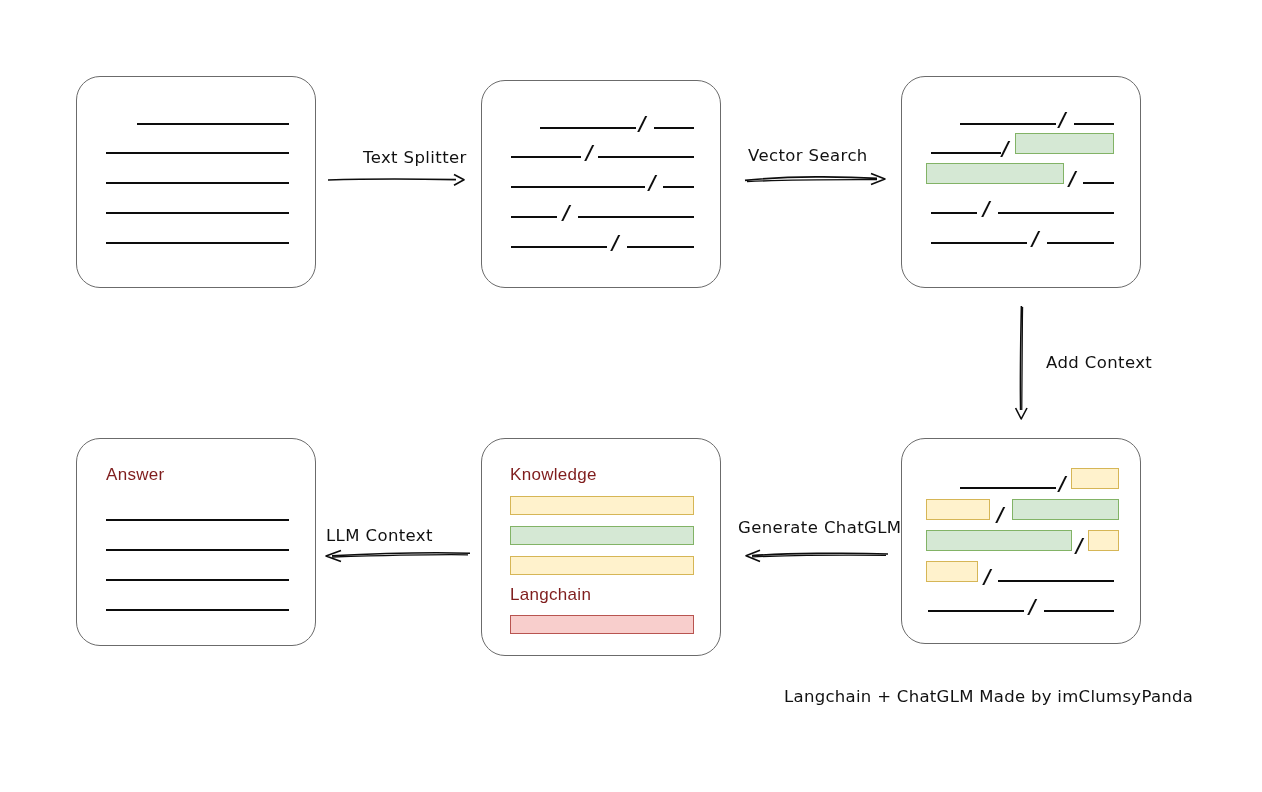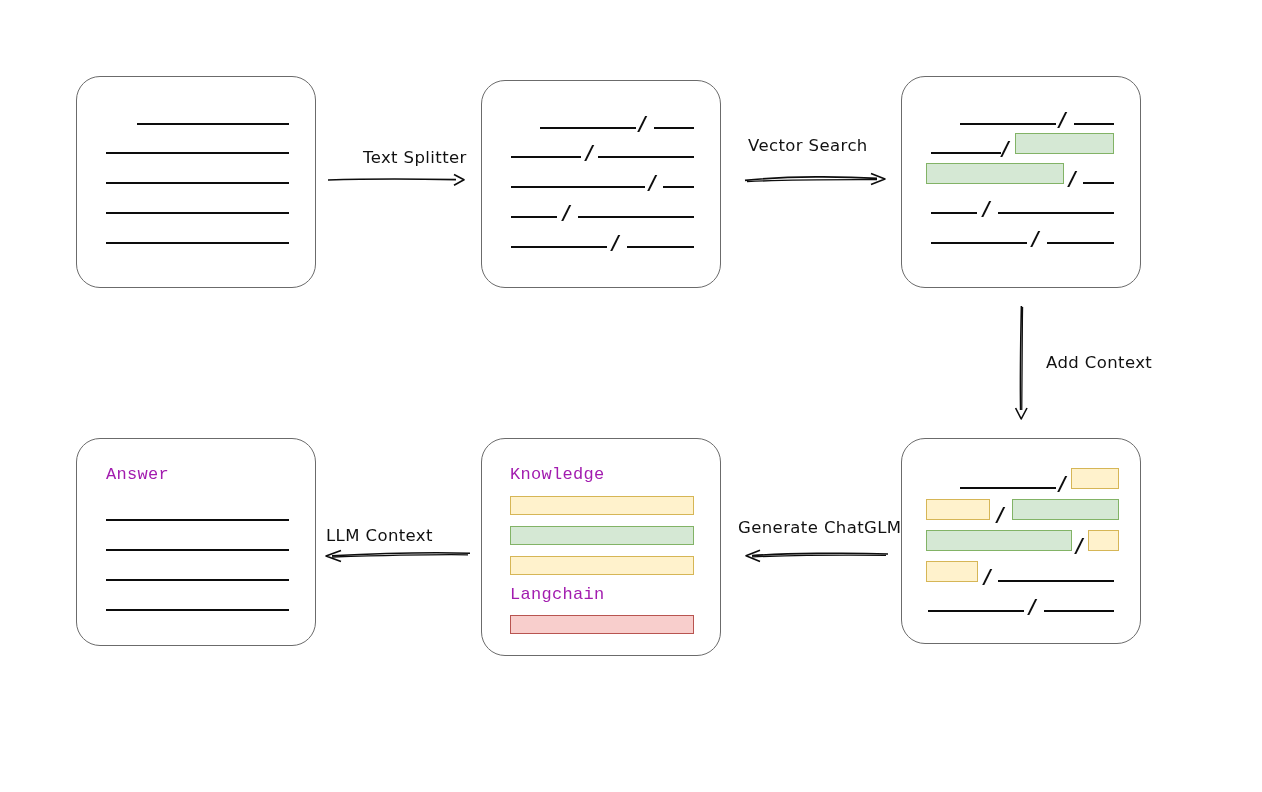--- a/index.html
+++ b/index.html
@@ -66,24 +66,24 @@
   .caption{
     position:absolute;
     font-family:"DejaVu Sans","Liberation Sans",sans-serif;
     font-size:16.5px;
     letter-spacing:.4px;
     color:#111111;
     white-space:nowrap;
   }
   .box-label{
     position:absolute;
-    font-family:Liberation Mono, monospace;
+    font-family:Liberation Sans, sans-serif;
     font-size:17px;
     letter-spacing:.3px;
-    color:#a21caf;
+    color:#7f1d1d;
     white-space:nowrap;
   }
   .footer{
     position:absolute;
     font-family:"DejaVu Sans","Liberation Sans",sans-serif;
     font-size:16.5px;
     letter-spacing:.3px;
     color:#111111;
     white-space:nowrap;
   }
@@ -126,21 +126,21 @@
 
     <div class="line" style="left:29px;top:135px;width:46px;"></div>
     <div class="slash" style="left:81px;top:135px;">/</div>
     <div class="line" style="left:96px;top:135px;width:116px;"></div>
 
     <div class="line" style="left:29px;top:165px;width:96px;"></div>
     <div class="slash" style="left:130px;top:165px;">/</div>
     <div class="line" style="left:145px;top:165px;width:67px;"></div>
   </div>
 
-  <div class="caption" style="left:748px;top:136px;">Vector Search</div>
+  <div class="caption" style="left:748px;top:146px;">Vector Search</div>
   <svg class="arrow" style="left:745px;top:168px;width:145px;height:22px;" viewBox="0 0 145 22">
     <path d="M0,12.4 C45,7.6 100,8.4 132,10.4" stroke-width="1.6"></path>
     <path d="M2,13.6 C48,11.2 102,11.6 132,11.6" stroke-width="1.4"></path>
     <path d="M126,5.4 L140,11 L126,16.6" stroke-width="1.6" stroke-linejoin="round"></path>
   </svg>
 
   <div class="doc-box" style="left:901px;top:76px;width:240px;height:212px;">
 
     <div class="line" style="left:58px;top:46px;width:96px;"></div>
     <div class="slash" style="left:157px;top:46px;">/</div>
@@ -217,14 +217,15 @@
   </svg>
 
   <div class="doc-box" style="left:76px;top:438px;width:240px;height:208px;">
     <div class="box-label" style="left:29px;top:26px;">Answer</div>
     <div class="line" style="left:29px;top:80px;width:183px;"></div>
     <div class="line" style="left:29px;top:110px;width:183px;"></div>
     <div class="line" style="left:29px;top:140px;width:183px;"></div>
     <div class="line" style="left:29px;top:170px;width:183px;"></div>
   </div>
 
+  <div class="footer" style="left:784px;top:687px;">Langchain + ChatGLM Made by imClumsyPanda</div>
 
 </div>
 
 </body></html>

